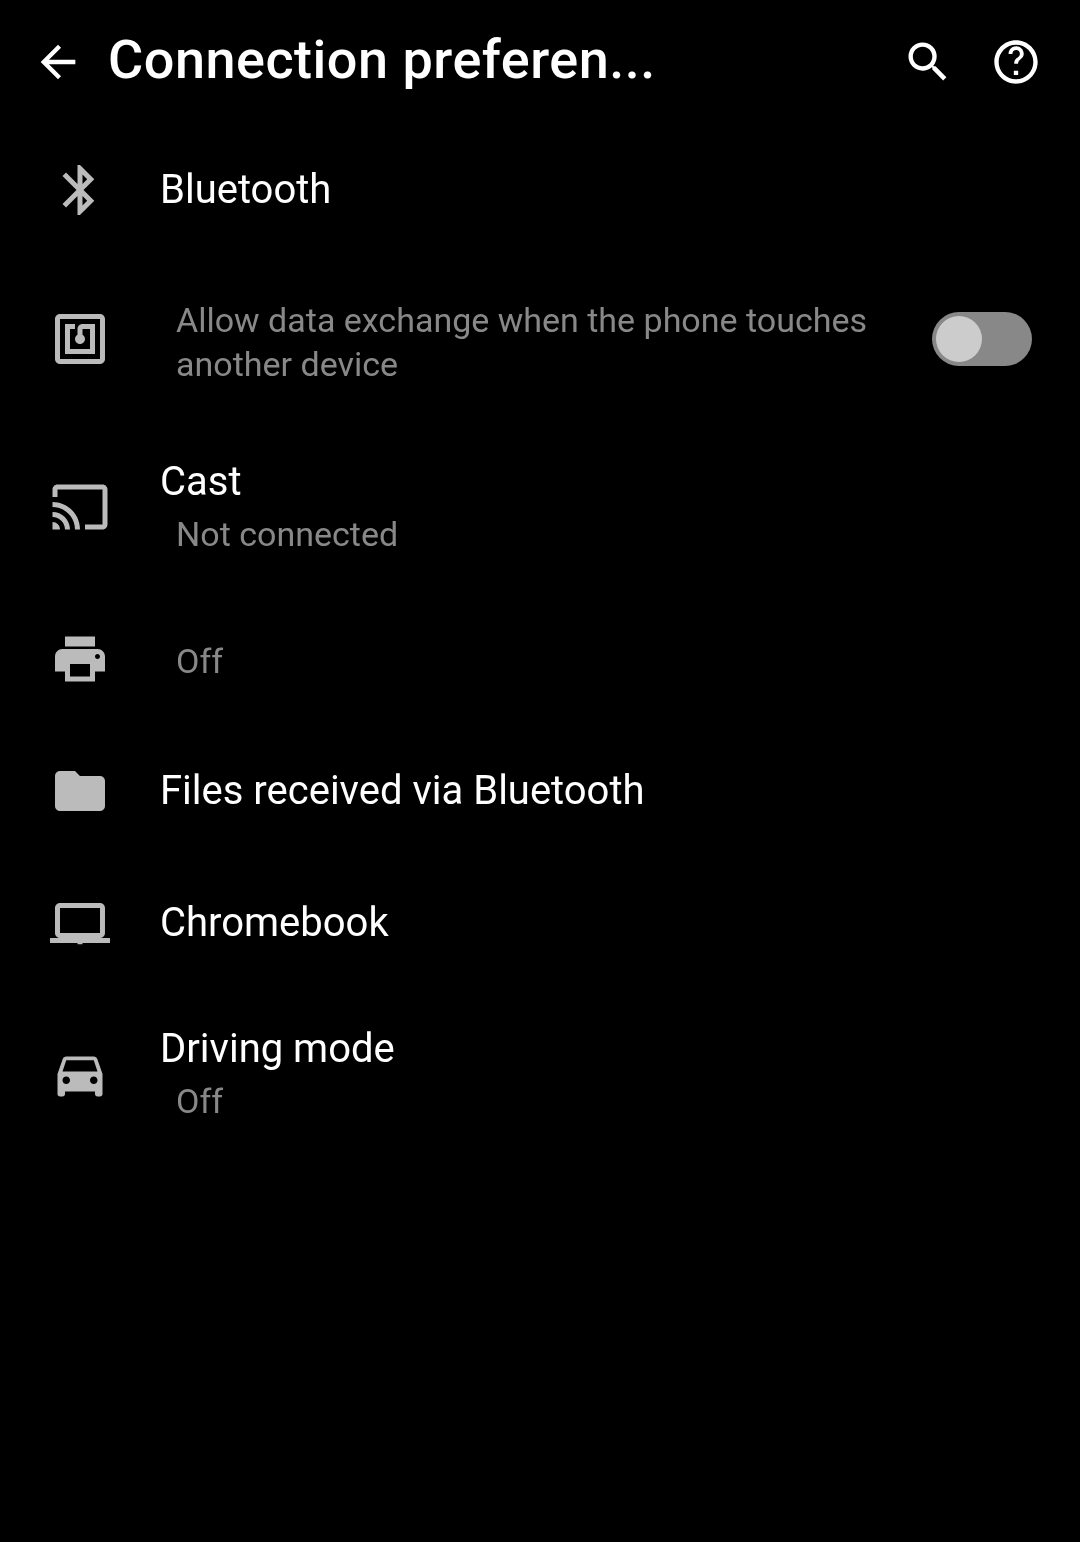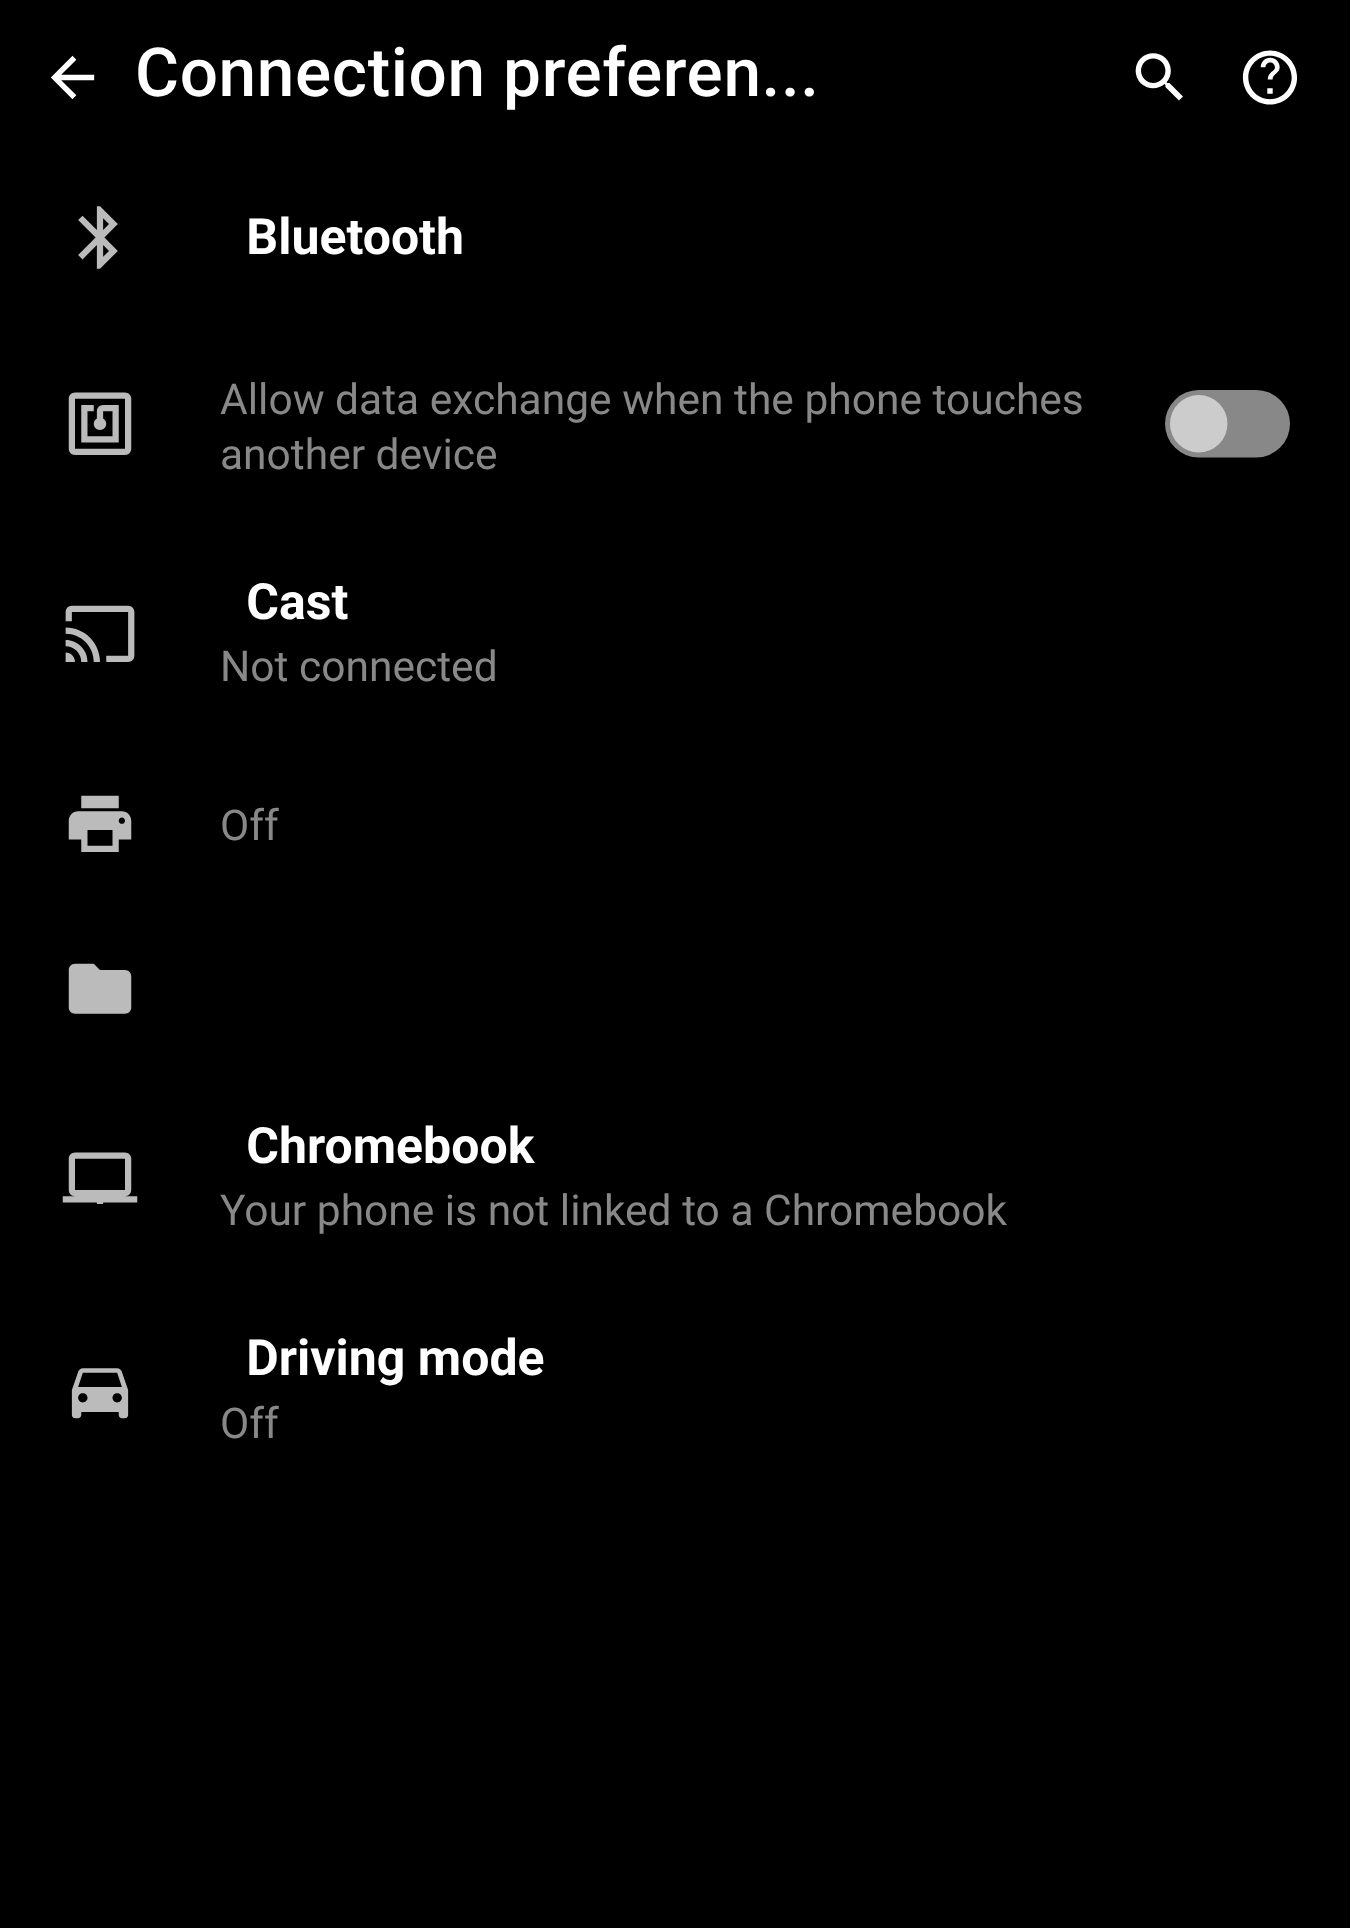--- a/index.html
+++ b/index.html
@@ -89,24 +89,23 @@
       height: 60px;
       fill: #bbb;
     }
 
     .settings-item-content {
       flex: 1;
     }
 
     .settings-item-title {
       font-size: 40px;
-      font-weight: 700;
+      font-weight: 400;
       color: #fff;
       line-height: 1.2;
-      margin-left: 37px;
     }
 
     .settings-item-subtitle {
       font-size: 34px;
       color: #888;
       margin-top: 6px;
       line-height: 1.3;
       margin-left: 16px;
     }
 
@@ -234,32 +233,34 @@
       <div class="settings-item-subtitle">Off</div>
     </div>
   </li>
 
   <li class="settings-item">
     <div class="settings-item-icon">
       <svg viewBox="0 0 24 24" fill="#bbb" width="60" height="60">
         <path d="M10 4H4c-1.1 0-1.99.9-1.99 2L2 18c0 1.1.9 2 2 2h16c1.1 0 2-.9 2-2V8c0-1.1-.9-2-2-2h-8l-2-2z"></path>
       </svg>
     </div>
+    <div class="settings-item-content">
+      <div class="settings-item-title">Files received via Bluetooth</div>
+    </div>
   </li>
 
   <li class="settings-item">
     <div class="settings-item-icon">
       <svg viewBox="0 0 24 24" fill="#bbb" width="60" height="60">
         <path d="M20 18c1.1 0 1.99-.9 1.99-2L22 6c0-1.1-.9-2-2-2H4c-1.1 0-2 .9-2 2v10c0 1.1.9 2 2 2H0v2h24v-2h-4zM4 6h16v10H4V6zm7 14.5h2v-1h-2v1z"></path>
         <rect x="8" y="17" width="8" height="1" fill="#bbb"></rect>
       </svg>
     </div>
     <div class="settings-item-content">
       <div class="settings-item-title">Chromebook</div>
-      <div class="settings-item-subtitle">Your phone is not linked to a Chromebook</div>
     </div>
   </li>
 
   <li class="settings-item">
     <div class="settings-item-icon">
       <svg viewBox="0 0 24 24" fill="#bbb" width="60" height="60">
         <path d="M18.92 6.01C18.72 5.42 18.16 5 17.5 5h-11c-.66 0-1.21.42-1.42 1.01L3 12v8c0 .55.45 1 1 1h1c.55 0 1-.45 1-1v-1h12v1c0 .55.45 1 1 1h1c.55 0 1-.45 1-1v-8l-2.08-5.99zM6.5 16c-.83 0-1.5-.67-1.5-1.5S5.67 13 6.5 13s1.5.67 1.5 1.5S7.33 16 6.5 16zm11 0c-.83 0-1.5-.67-1.5-1.5s.67-1.5 1.5-1.5 1.5.67 1.5 1.5-.67 1.5-1.5 1.5zM5 11l1.5-4.5h11L19 11H5z"></path>
       </svg>
     </div>
     <div class="settings-item-content">

